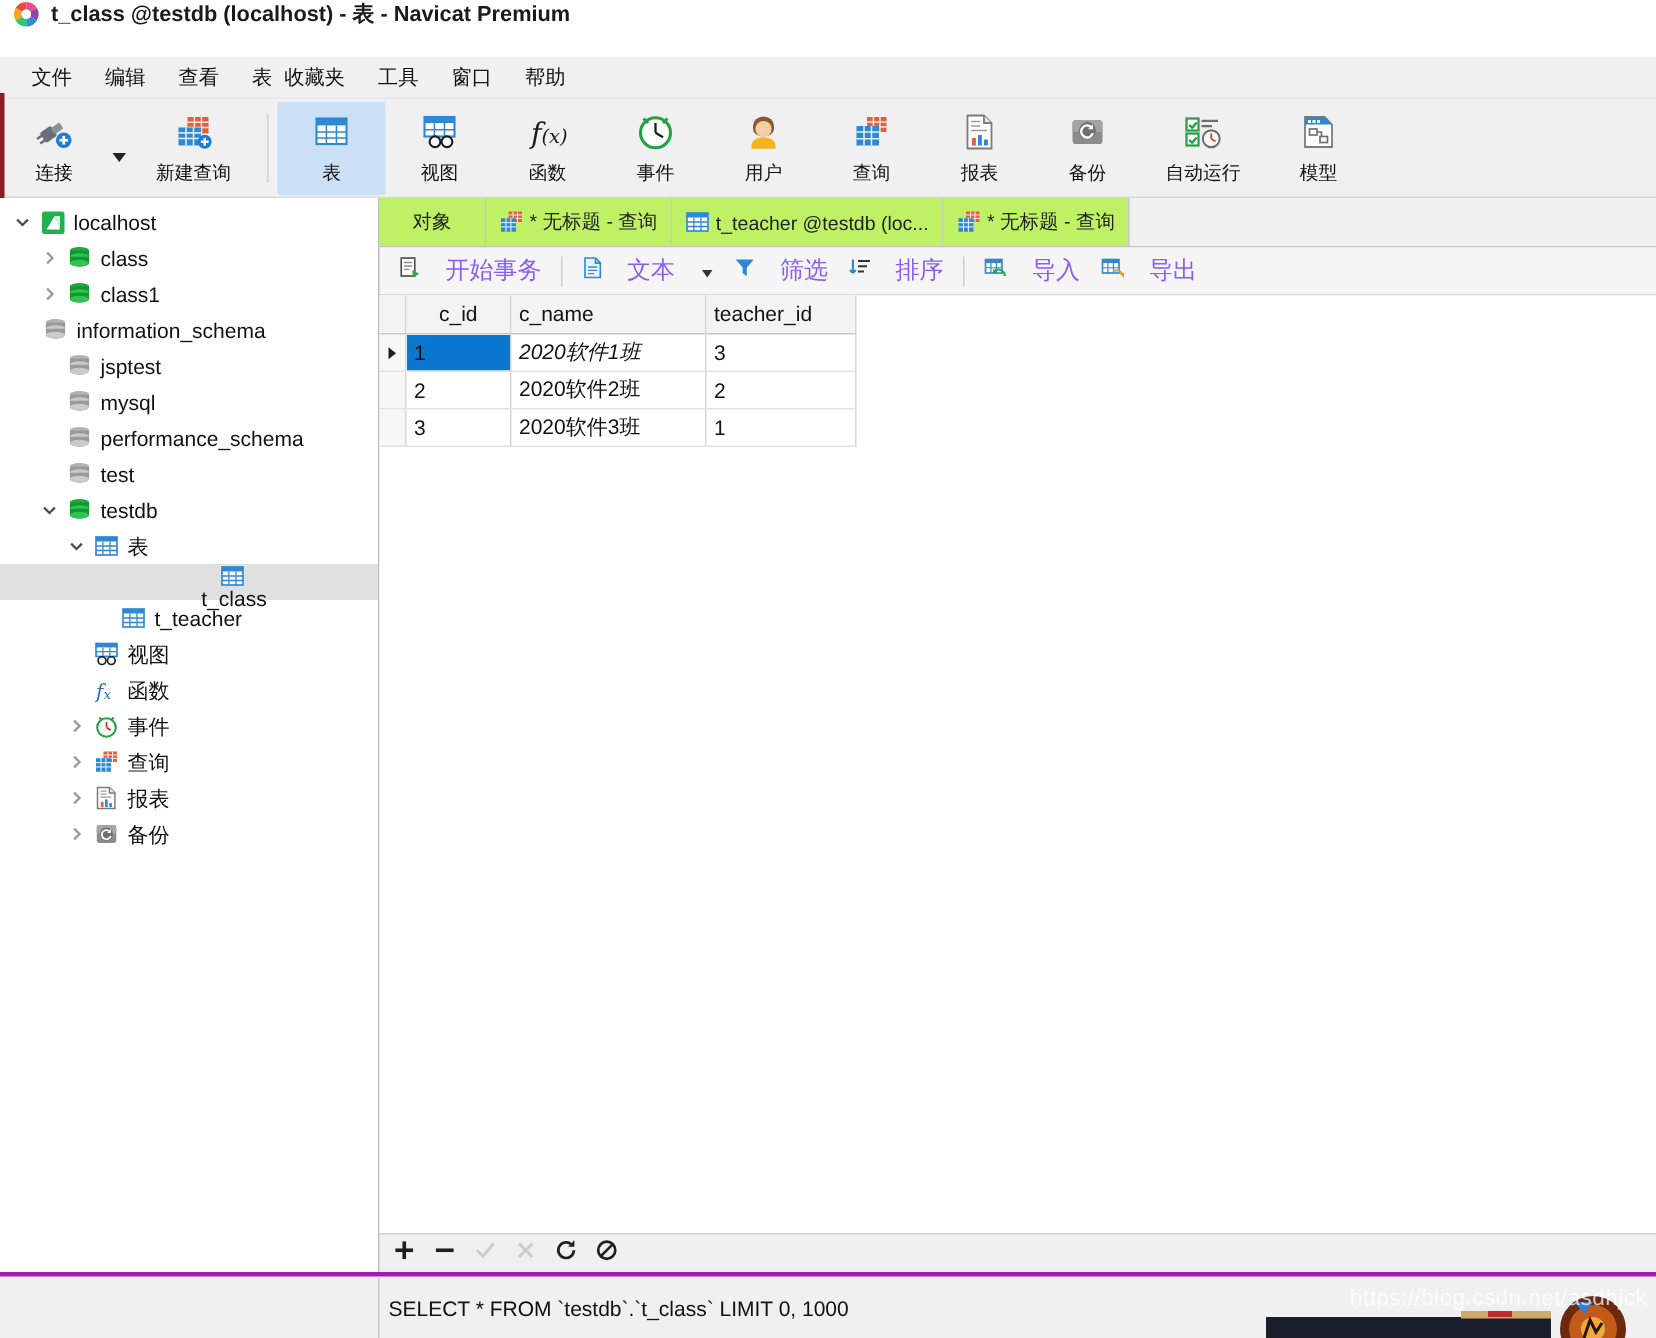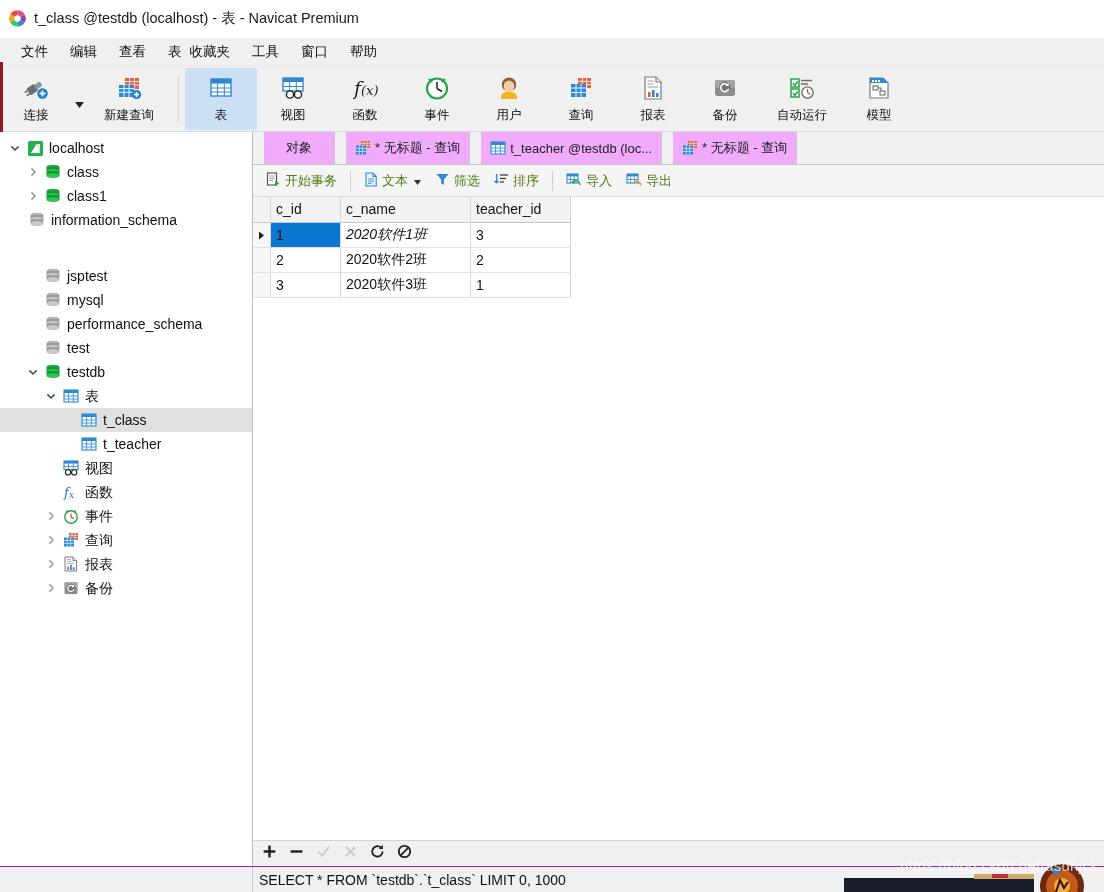--- a/index.html
+++ b/index.html
@@ -14,23 +14,24 @@
     position: relative;
     width: 1104px; height: 892px;
     display: flex; flex-direction: column;
     background: #f0f0f0;
   }
 
   
   .titlebar {
     height: 38px; min-height: 38px;
     background: #ffffff;
-    display: flex; align-items: center;
+    display: flex; align-items: flex-start;
     padding-left: 8px;
     border-bottom: 1px solid #ffffff;
+    font-weight: bold;
   }
   .nav-logo {
     width: 19px; height: 19px; margin-right: 7px;
     position: relative; flex: 0 0 auto;
   }
   .nav-logo svg { display: block; }
   .title-text {
     font-size: 14.5px; color: #1a1a1a; white-space: nowrap;
   }
 
@@ -122,39 +123,39 @@
   .tabstrip {
     height: 33px; min-height: 33px;
     background: #f0f0f0;
     display: flex; align-items: stretch;
     border-bottom: 1px solid #c4c4c4;
   }
   .tab {
     display: flex; align-items: center; gap: 4px;
     padding: 0 9px;
     font-size: 13px; color: #222;
-    background: #f0abfc;
+    background: #bef264;
     border-right: 1px solid #c9c9c9;
     white-space: nowrap; cursor: default;
-    max-width: 210px; overflow: hidden; margin-left: 11px;
+    max-width: 210px; overflow: hidden;
   }
   .tab:first-child { border-right: 1px solid #c9c9c9; padding: 0 22px; }
   .tab .tabico { display: flex; align-items: center; }
 
   
   .gridbar {
     height: 32px; min-height: 32px;
     background: #f5f5f5;
     display: flex; align-items: center;
     padding-left: 6px;
     border-bottom: 1px solid #d8d8d8;
   }
   .gb-btn {
-    display: flex; align-items: center; gap: 4px;
-    padding: 3px 7px; font-size: 13px; color: #4d7c0f;
+    display: flex; align-items: center; gap: 16px;
+    padding: 3px 7px; font-size: 16px; color: #8b5cf6;
     cursor: default; border-radius: 2px; white-space: nowrap;
   }
   .gb-sep { width: 1px; height: 20px; background: #d0d0d0; margin: 0 6px; }
   .gb-caret { margin-left: 2px; }
 
   
   .gridwrap {
     flex: 1; min-height: 0; background: #ffffff;
     position: relative; overflow: hidden;
   }
@@ -197,23 +198,23 @@
   }
   .gn-btn {
     width: 17px; height: 17px;
     display: flex; align-items: center; justify-content: center;
     cursor: default; border-radius: 2px;
   }
   .gn-btn.disabled { opacity: .35; }
 
   
   .statusbar {
-    height: 26px; min-height: 26px;
+    height: 44px; min-height: 26px;
     background: #f0f0f0;
-    border-top: 1px solid #a21caf;
+    border-top: 3px solid #a21caf;
     display: flex; align-items: center;
   }
   .status-left { width: 253px; min-width: 253px; border-right: 1px solid #c9c9c9; height: 100%; }
   .status-sql {
     font-size: 14px; color: #111; padding-left: 6px; white-space: nowrap;
   }
 
   
   .watermark {
     position: absolute; right: 6px; bottom: 18px;
@@ -527,21 +528,21 @@
               <svg width="16" height="16" viewBox="0 0 16 16">
                 <ellipse cx="8" cy="3" rx="6.4" ry="2.3" fill="#b3b3b3"></ellipse>
                 <path d="M1.6 3v4.2c0 1.3 2.9 2.3 6.4 2.3s6.4-1 6.4-2.3V3" fill="#9a9a9a"></path>
                 <ellipse cx="8" cy="7.2" rx="6.4" ry="2.3" fill="#c9c9c9"></ellipse>
                 <path d="M1.6 7.2v4.2c0 1.3 2.9 2.3 6.4 2.3s6.4-1 6.4-2.3V7.2" fill="#9a9a9a"></path>
                 <ellipse cx="8" cy="11.4" rx="6.4" ry="2.3" fill="#c9c9c9"></ellipse>
               </svg>
             </span>
             <span class="tlabel">information_schema</span>
           </div>
-          <div class="tnode" style="padding-left: 24px; margin-top: 32px;">
+          <div class="tnode" style="padding-left: 24px;">
             <span class="twist"></span>
             <span class="ticon">
               <svg width="16" height="16" viewBox="0 0 16 16">
                 <ellipse cx="8" cy="3" rx="6.4" ry="2.3" fill="#b3b3b3"></ellipse>
                 <path d="M1.6 3v4.2c0 1.3 2.9 2.3 6.4 2.3s6.4-1 6.4-2.3V3" fill="#9a9a9a"></path>
                 <ellipse cx="8" cy="7.2" rx="6.4" ry="2.3" fill="#c9c9c9"></ellipse>
                 <path d="M1.6 7.2v4.2c0 1.3 2.9 2.3 6.4 2.3s6.4-1 6.4-2.3V7.2" fill="#9a9a9a"></path>
                 <ellipse cx="8" cy="11.4" rx="6.4" ry="2.3" fill="#c9c9c9"></ellipse>
               </svg>
             </span>
@@ -616,21 +617,21 @@
                 <g stroke="#2f88d4" stroke-width=".85">
                   <line x1="1" y1="8" x2="15" y2="8"></line>
                   <line x1="1" y1="11" x2="15" y2="11"></line>
                   <line x1="5.6" y1="5" x2="5.6" y2="14"></line>
                   <line x1="10.3" y1="5" x2="10.3" y2="14"></line>
                 </g>
               </svg>
             </span>
             <span class="tlabel">表</span>
           </div>
-          <div class="tnode selected" style="padding-left: 60px;">
+          <div class="tnode selected" style="padding-left: 60px; flex-direction: column;">
             <span class="twist"></span>
             <span class="ticon">
               <svg width="16" height="16" viewBox="0 0 16 16">
                 <rect x="1" y="2" width="14" height="12" fill="#fff" stroke="#2f88d4" stroke-width="1.1"></rect>
                 <rect x="1" y="2" width="14" height="3" fill="#2f88d4"></rect>
                 <g stroke="#2f88d4" stroke-width=".85">
                   <line x1="1" y1="8" x2="15" y2="8"></line>
                   <line x1="1" y1="11" x2="15" y2="11"></line>
                   <line x1="5.6" y1="5" x2="5.6" y2="14"></line>
                   <line x1="10.3" y1="5" x2="10.3" y2="14"></line>
@@ -927,21 +928,21 @@
           </span>
           <span>导出</span>
         </div>
       </div>
 
       <div class="gridwrap">
         <table class="grid" id="datagrid">
             <thead>
               <tr>
                 <th class="col-marker"></th>
-                <th class="sorted" style="width: 70px;">c_id</th>
+                <th class="sorted" style="width: 70px; text-align: center;">c_id</th>
                 <th class="" style="width: 130px;">c_name</th>
                 <th class="" style="width: 100px;">teacher_id</th>
               </tr>
             </thead>
             <tbody>
               <tr>
                 <td class="col-marker"><span class="rowmark"><svg width="7" height="9" viewBox="0 0 7 9">
                       <path d="M1 0.5l5 4-5 4z" fill="#1f1f1f"></path>
                     </svg></span></td>
                 <td class="numeric sel" style="width: 70px;">1</td>

